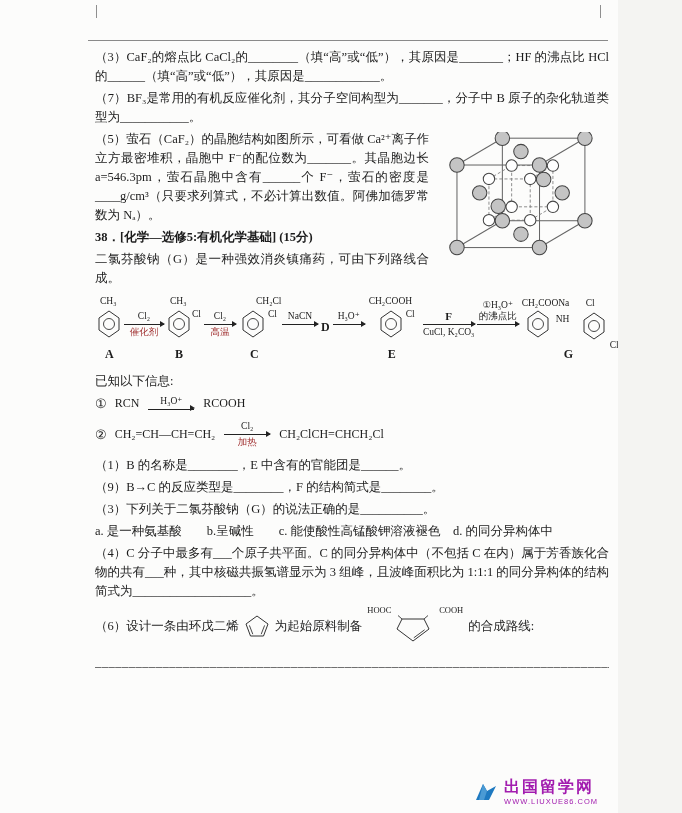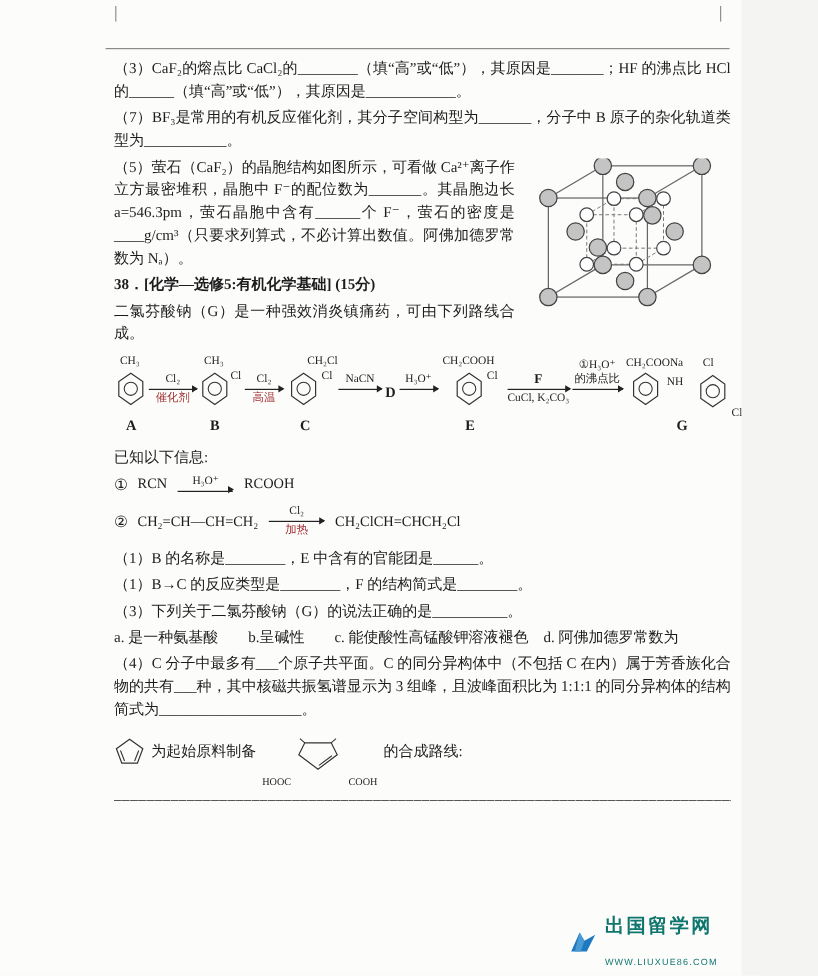--- a/index.html
+++ b/index.html
@@ -50,30 +50,30 @@
   .inf .arr { margin-top:0; min-width:48px; }
   .inf .num { font-size:13px; }
 
   .subq { margin:0 0 4px 0; }
   .options { margin:0 0 6px 0; }
 
   
   .q6 { display:flex; align-items:center; gap:5px; margin:4px 0 6px 0; flex-wrap:nowrap; }
   .q6 .pent { flex:none; }
   .prod { position:relative; width:96px; height:42px; flex:none; }
-  .prod .lbl { position:absolute; top:0; font-size:8.5px; line-height:10px;margin-top:41px; }
+  .prod .lbl { position:absolute; top:0; font-size:8.5px; line-height:10px; }
   .prod svg { position:absolute; left:28px; top:10px; }
 
   .blankline { letter-spacing:0.5px; white-space:nowrap; overflow:hidden; }
 
   
-  .logo { position:absolute; right:20px; bottom:8px; display:flex; align-items:center; gap:6px; color:#0f766e; }
+  .logo { position:absolute; right:20px; bottom:8px; display:flex; align-items:center; gap:6px; color:#a21caf; }
   .logo .txt { display:flex; flex-direction:column; line-height:1; }
   .logo .nm { font-size:16px; font-weight:bold; letter-spacing:2px; }
-  .logo .url { font-size:7.5px; letter-spacing:1px; margin-top:17px; font-family:"Liberation Sans",sans-serif; }
+  .logo .url { font-size:7.5px; letter-spacing:1px; margin-top:3px; font-family:"Liberation Sans",sans-serif; }
 </style>
 </head>
 <body>
 
 <div class="page">
 
   <div class="crop-mark v" style="left:96px;"></div>
   <div class="crop-mark v" style="left:600px;"></div>
   <div class="rule-top"></div>
 
@@ -245,26 +245,27 @@
       <span>CH₂=CH—CH=CH₂</span>
       <div class="arr">
         <span>Cl₂</span>
         <div class="shaft"></div>
         <span class="red">加热</span>
       </div>
       <span>CH₂ClCH=CHCH₂Cl</span>
     </div>
 
     <p class="subq">（1）B 的名称是________，E 中含有的官能团是______。</p>
-    <p class="subq">（1）B→C 的反应类型是________，F 的结构简式是________。</p>
+    <p class="subq">（9）B→C 的反应类型是________，F 的结构简式是________。</p>
     <p class="subq">（3）下列关于二氯芬酸钠（G）的说法正确的是__________。</p>
-    <p class="options">a. 是一种氨基酸　　b.呈碱性　　c. 能使酸性高锰酸钾溶液褪色　d. 阿佛加德罗常数为</p>
+    <p class="options">a. 是一种氨基酸　　b.呈碱性　　c. 能使酸性高锰酸钾溶液褪色　d. 的同分异构体中</p>
     <p class="subq">（4）C 分子中最多有___个原子共平面。C 的同分异构体中（不包括 C 在内）属于芳香族化合物的共有___种，其中核磁共振氢谱显示为 3 组峰，且波峰面积比为 1:1:1 的同分异构体的结构简式为___________________。</p>
 
     <div class="q6">
+      <span>（6）设计一条由环戊二烯</span>
       <svg class="pent" width="26" height="24" viewBox="0 0 26 24">
         <polygon points="13,2 24,10 19.5,22 6.5,22 2,10" fill="none" stroke="#333" stroke-width="1"></polygon>
         <line x1="5.4" y1="11.4" x2="8.8" y2="20.2" stroke="#333" stroke-width="0.9"></line>
         <line x1="20.6" y1="11.4" x2="17.2" y2="20.2" stroke="#333" stroke-width="0.9"></line>
       </svg>
       <span>为起始原料制备</span>
       <div class="prod">
         <span class="lbl" style="left:0;">HOOC</span>
         <span class="lbl" style="right:0;">COOH</span>
         <svg width="36" height="28" viewBox="0 0 36 28">

